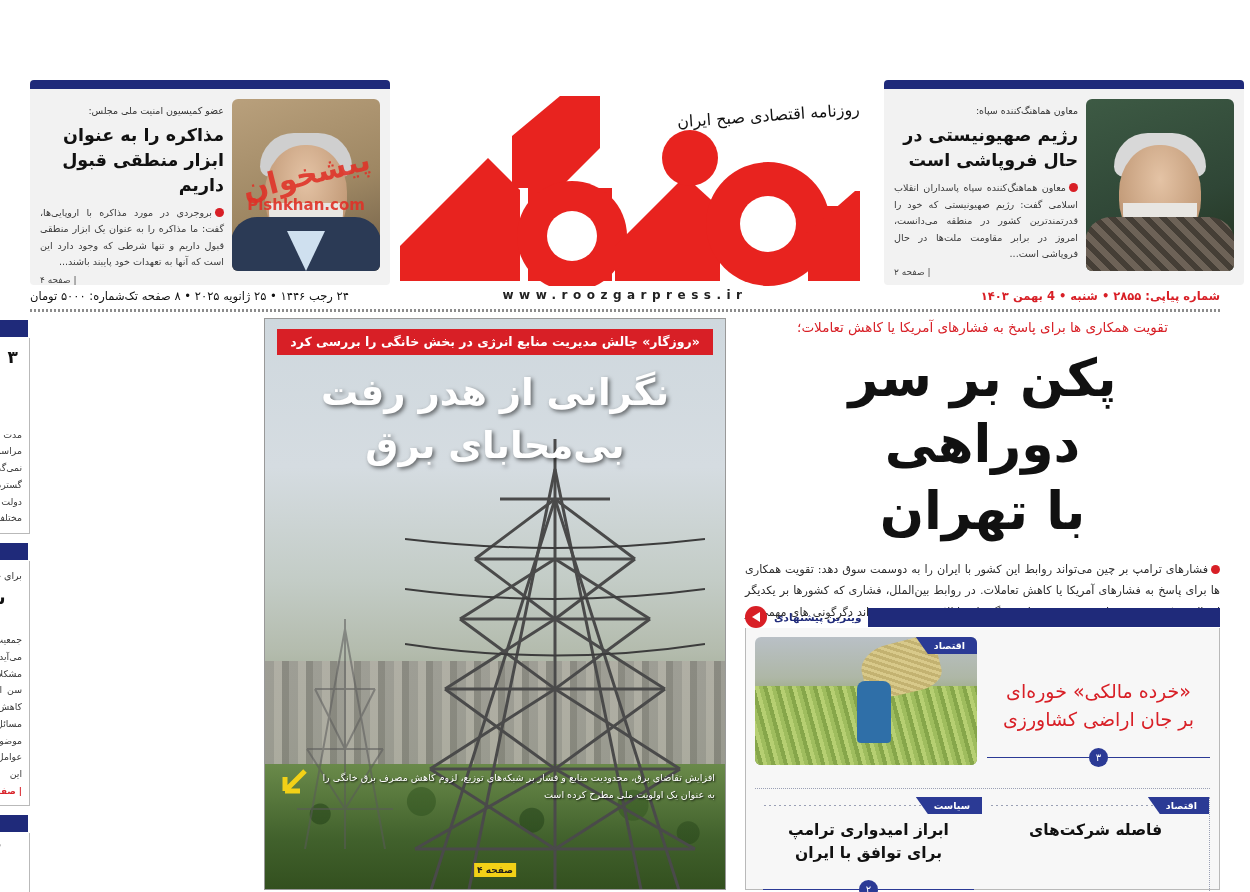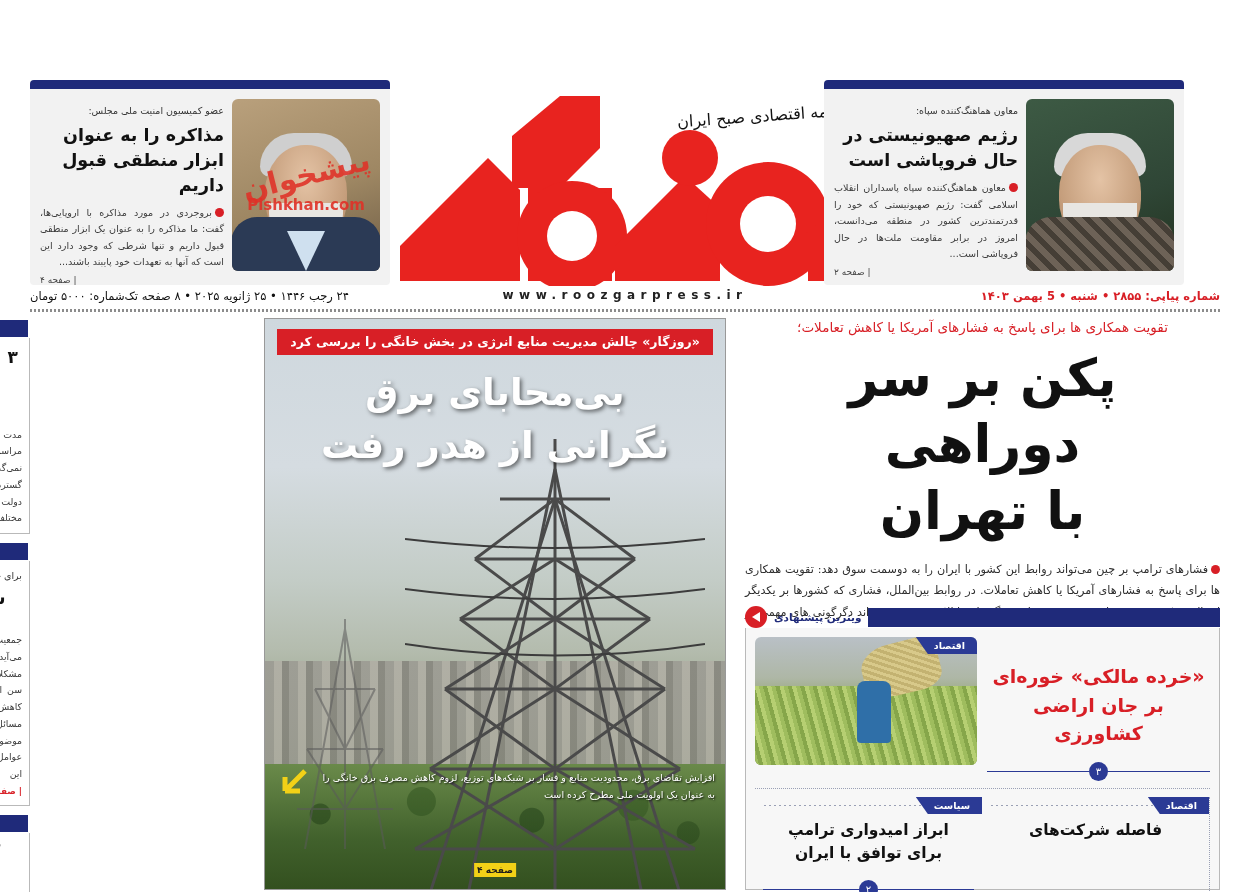--- a/index.html
+++ b/index.html
@@ -15,21 +15,21 @@
   
   .masthead { position: absolute; left: 0; top: 0; width: 1250px; height: 285px; }
 
   .top-card {
     position: absolute; top: 80px; width: 360px; height: 205px;
     background: #f2f2f2; border-radius: 4px;
     border-top: 9px solid #1f2a7a;
     overflow: hidden;
   }
   .top-card.left { left: 30px; }
-  .top-card.right { left: 824px; }
+  .top-card.right { left: 884px; }
   .tc-inner { display: flex; height: 100%; padding: 10px 10px 6px 10px; gap: 8px; }
   .tc-photo {
     width: 148px; height: 172px; border-radius: 6px; flex: 0 0 148px;
     position: relative; overflow: hidden;
     background: linear-gradient(160deg,#b9a07c 0%, #9e8763 55%, #6e5d45 100%);
   }
   .tc-photo.p2 { background: linear-gradient(160deg,#3d5a44 0%, #2f4636 60%, #22321f 100%); }
   .face {
     position: absolute; left: 50%; top: 46px; transform: translateX(-50%);
     width: 82px; height: 98px; border-radius: 48% 48% 44% 44%;
@@ -214,21 +214,21 @@
     position: absolute; left: 48%; top: 4%; width: 78px; height: 52px;
     background: repeating-linear-gradient(32deg,#d8c98a 0 3px,#c3b271 3px 6px);
     transform: rotate(-14deg); border-radius: 40% 20% 30% 40%;
   }
   .tag-blue {
     position: absolute; top: 0; right: 0; background: #2b3a95; color: #fff;
     font-size: 9.5px; font-weight: 700; padding: 3px 12px 3px 18px;
     clip-path: polygon(0 0, 100% 0, 100% 100%, 12px 100%);
   }
   .v-feat-text { flex: 1; display: flex; flex-direction: column; align-items: center; justify-content: center; padding-top: 18px; }
-  .v-feat-title { font-size: 19px; font-weight: 700; color: #d81f26; text-align: center; line-height: 1.5; }
+  .v-feat-title { font-size: 19px; font-weight: 400; color: #d81f26; text-align: center; line-height: 1.5; }
   .pg-circle-row { display: flex; align-items: center; gap: 0; width: 100%; margin-top: 14px; }
   .pg-line { flex: 1; height: 1px; background: #2b3a95; }
   .pg-circle {
     width: 19px; height: 19px; border-radius: 50%; background: #2b3a95; color: #fff;
     font-size: 10px; display: flex; align-items: center; justify-content: center; flex: 0 0 19px;
   }
   .v-bottom { display: flex; flex-direction: row-reverse; height: 102px; margin-top: 8px; }
   .v-card { flex: 1; position: relative; padding: 22px 8px 6px 8px; display: flex; flex-direction: column; align-items: center; }
   .v-card + .v-card { border-right: 1px dotted #9aa0b5; }
   .v-card-title { font-size: 15.5px; font-weight: 700; color: #111; text-align: center; line-height: 1.5; }
@@ -298,21 +298,21 @@
           <div class="tc-title">رژیم صهیونیستی در حال فروپاشی است</div>
           <div class="tc-lede">
             <span class="bullet-red"></span><span>معاون هماهنگ‌کننده سپاه پاسداران انقلاب اسلامی گفت: رژیم صهیونیستی که خود را قدرتمندترین کشور در منطقه می‌دانست، امروز در برابر مقاومت ملت‌ها در حال فروپاشی است...</span>
           </div>
           <div class="pg-ref">| صفحه ۲</div>
         </div>
       </div>
     </div>
 
     <div class="infobar">
-      <div class="info-right">شماره پیاپی: ۲۸۵۵ • شنبه • 5 بهمن ۱۴۰۳</div>
+      <div class="info-right">شماره پیاپی: ۲۸۵۵ • شنبه • 4 بهمن ۱۴۰۳</div>
       <div class="info-left">۲۴ رجب ۱۴۴۶ • ۲۵ ژانویه ۲۰۲۵ • ۸ صفحه تک‌شماره: ۵۰۰۰ تومان</div>
     </div>
     <div class="site-url">www.roozgarpress.ir</div>
     <div class="rule-dashed"></div>
   </div>
 
   <div class="main">
 
     <div class="sidebar">
 
@@ -387,22 +387,22 @@
         <svg class="pylon-svg" style="position:absolute;left:20px;top:300px;opacity:.55;" width="120" height="230" viewBox="0 0 120 230">
           <g stroke="#5a5a5a" stroke-width="2" fill="none">
             <path d="M60,0 L60,230 M20,230 L60,10 L100,230 M30,70 L90,70 M22,130 L98,130 M12,190 L108,190"></path>
             <path d="M30,70 L60,130 L90,70 M22,130 L60,190 L98,130"></path>
           </g>
         </svg>
 
         <div class="kicker-banner">«روزگار» چالش مدیریت منابع انرژی در بخش خانگی را بررسی کرد</div>
 
         <div class="center-title">
+          <div>نگرانی از هدر رفت</div>
           <div>بی‌محابای برق</div>
-          <div>نگرانی از هدر رفت</div>
         </div>
 
         <svg class="arrow-mark" viewBox="0 0 36 34">
           <path d="M32,2 L12,22 M12,22 L12,8 M12,22 L27,22" stroke="#f2d117" stroke-width="5" fill="none"></path>
         </svg>
         <div class="caption-box">افزایش تقاضای برق، محدودیت منابع و فشار بر شبکه‌های توزیع، لزوم کاهش مصرف برق خانگی را به عنوان یک اولویت ملی مطرح کرده است</div>
         <div class="page-tag-yellow">صفحه ۴</div>
       </div>
     </div>
 

